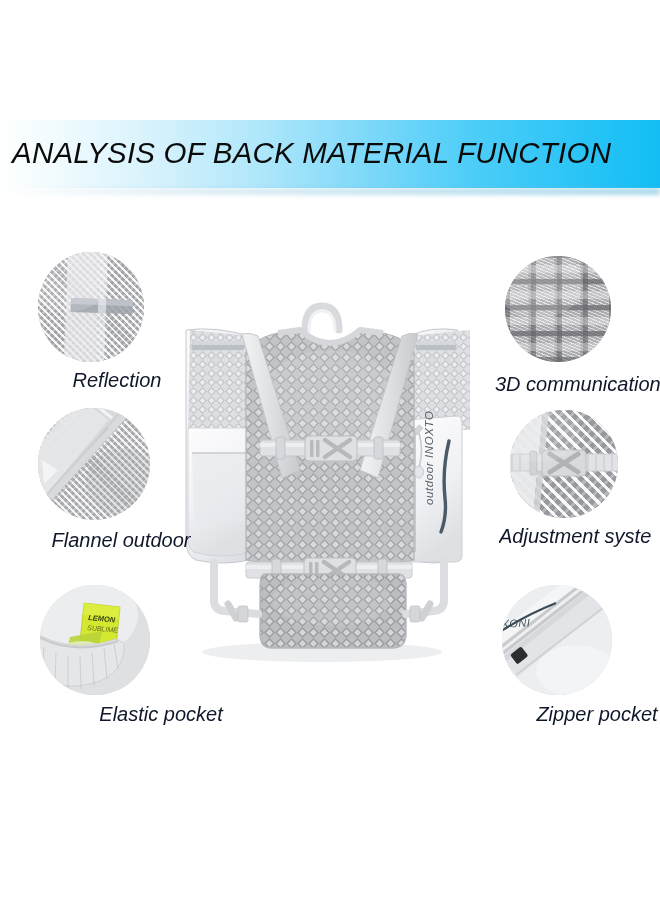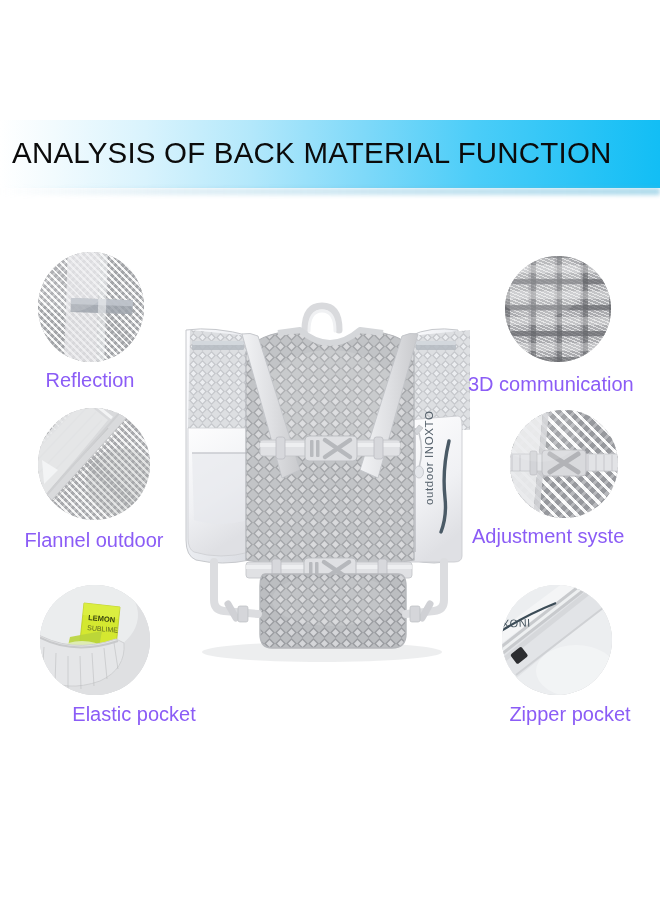--- a/index.html
+++ b/index.html
@@ -7,20 +7,21 @@
     padding: 0;
     background: #ffffff;
   }
   #page {
     position: relative;
     width: 660px;
     height: 900px;
     background: #ffffff;
     overflow: hidden;
     font-family: "Liberation Sans", sans-serif;
+    font-style: italic;
   }
 
   
   .banner {
     position: absolute;
     left: 0;
     top: 120px;
     width: 660px;
     height: 68px;
     background: linear-gradient(90deg,
@@ -63,23 +64,24 @@
   .feature { position: absolute; }
   .circle {
     position: absolute;
     border-radius: 50%;
     overflow: hidden;
     background: #d8d8d8;
   }
   .flabel {
     position: absolute;
     font-size: 20px;
-    color: #8b5cf6;
+    color: #0f172a;
     white-space: nowrap;
     line-height: 24px;
+    margin-left: 27px;
   }
 
   
   .fab-base { position: absolute; inset: 0; }
 
   
   .tex-mesh {
     background-color: #cfd0d2;
     background-image:
       repeating-linear-gradient(45deg, rgba(255,255,255,0.85) 0 2px, rgba(150,152,156,0.55) 2px 5px),

